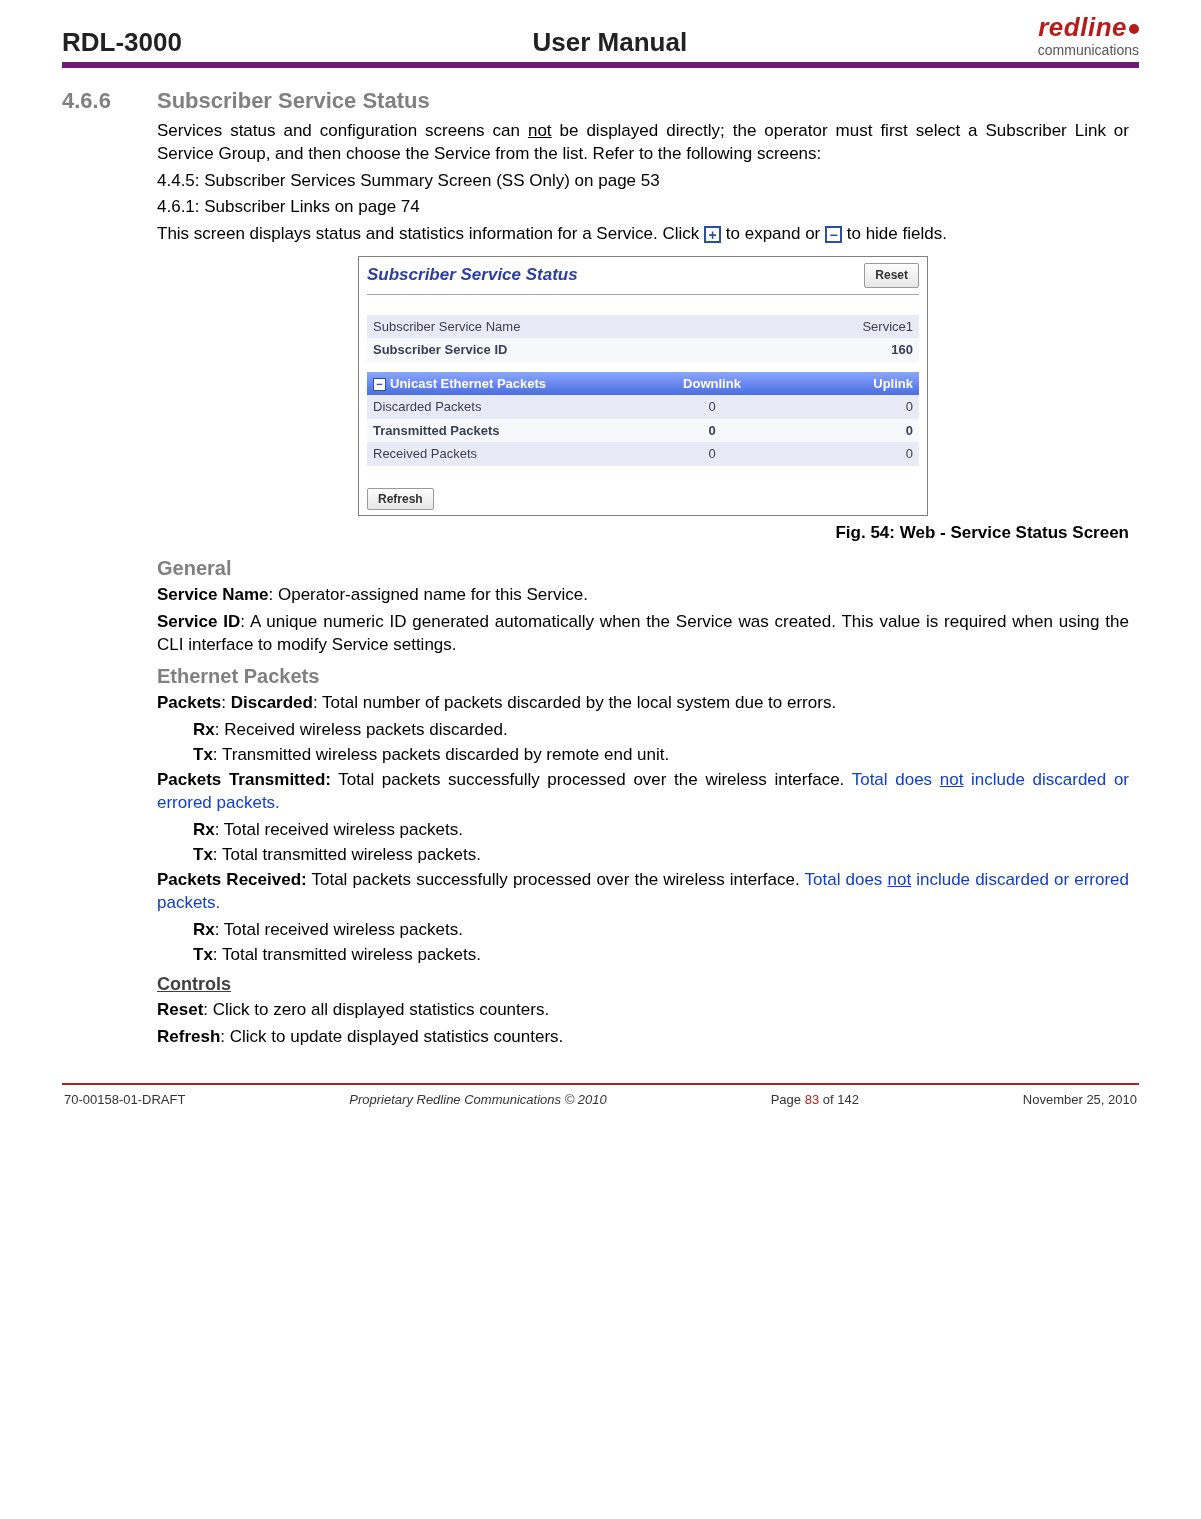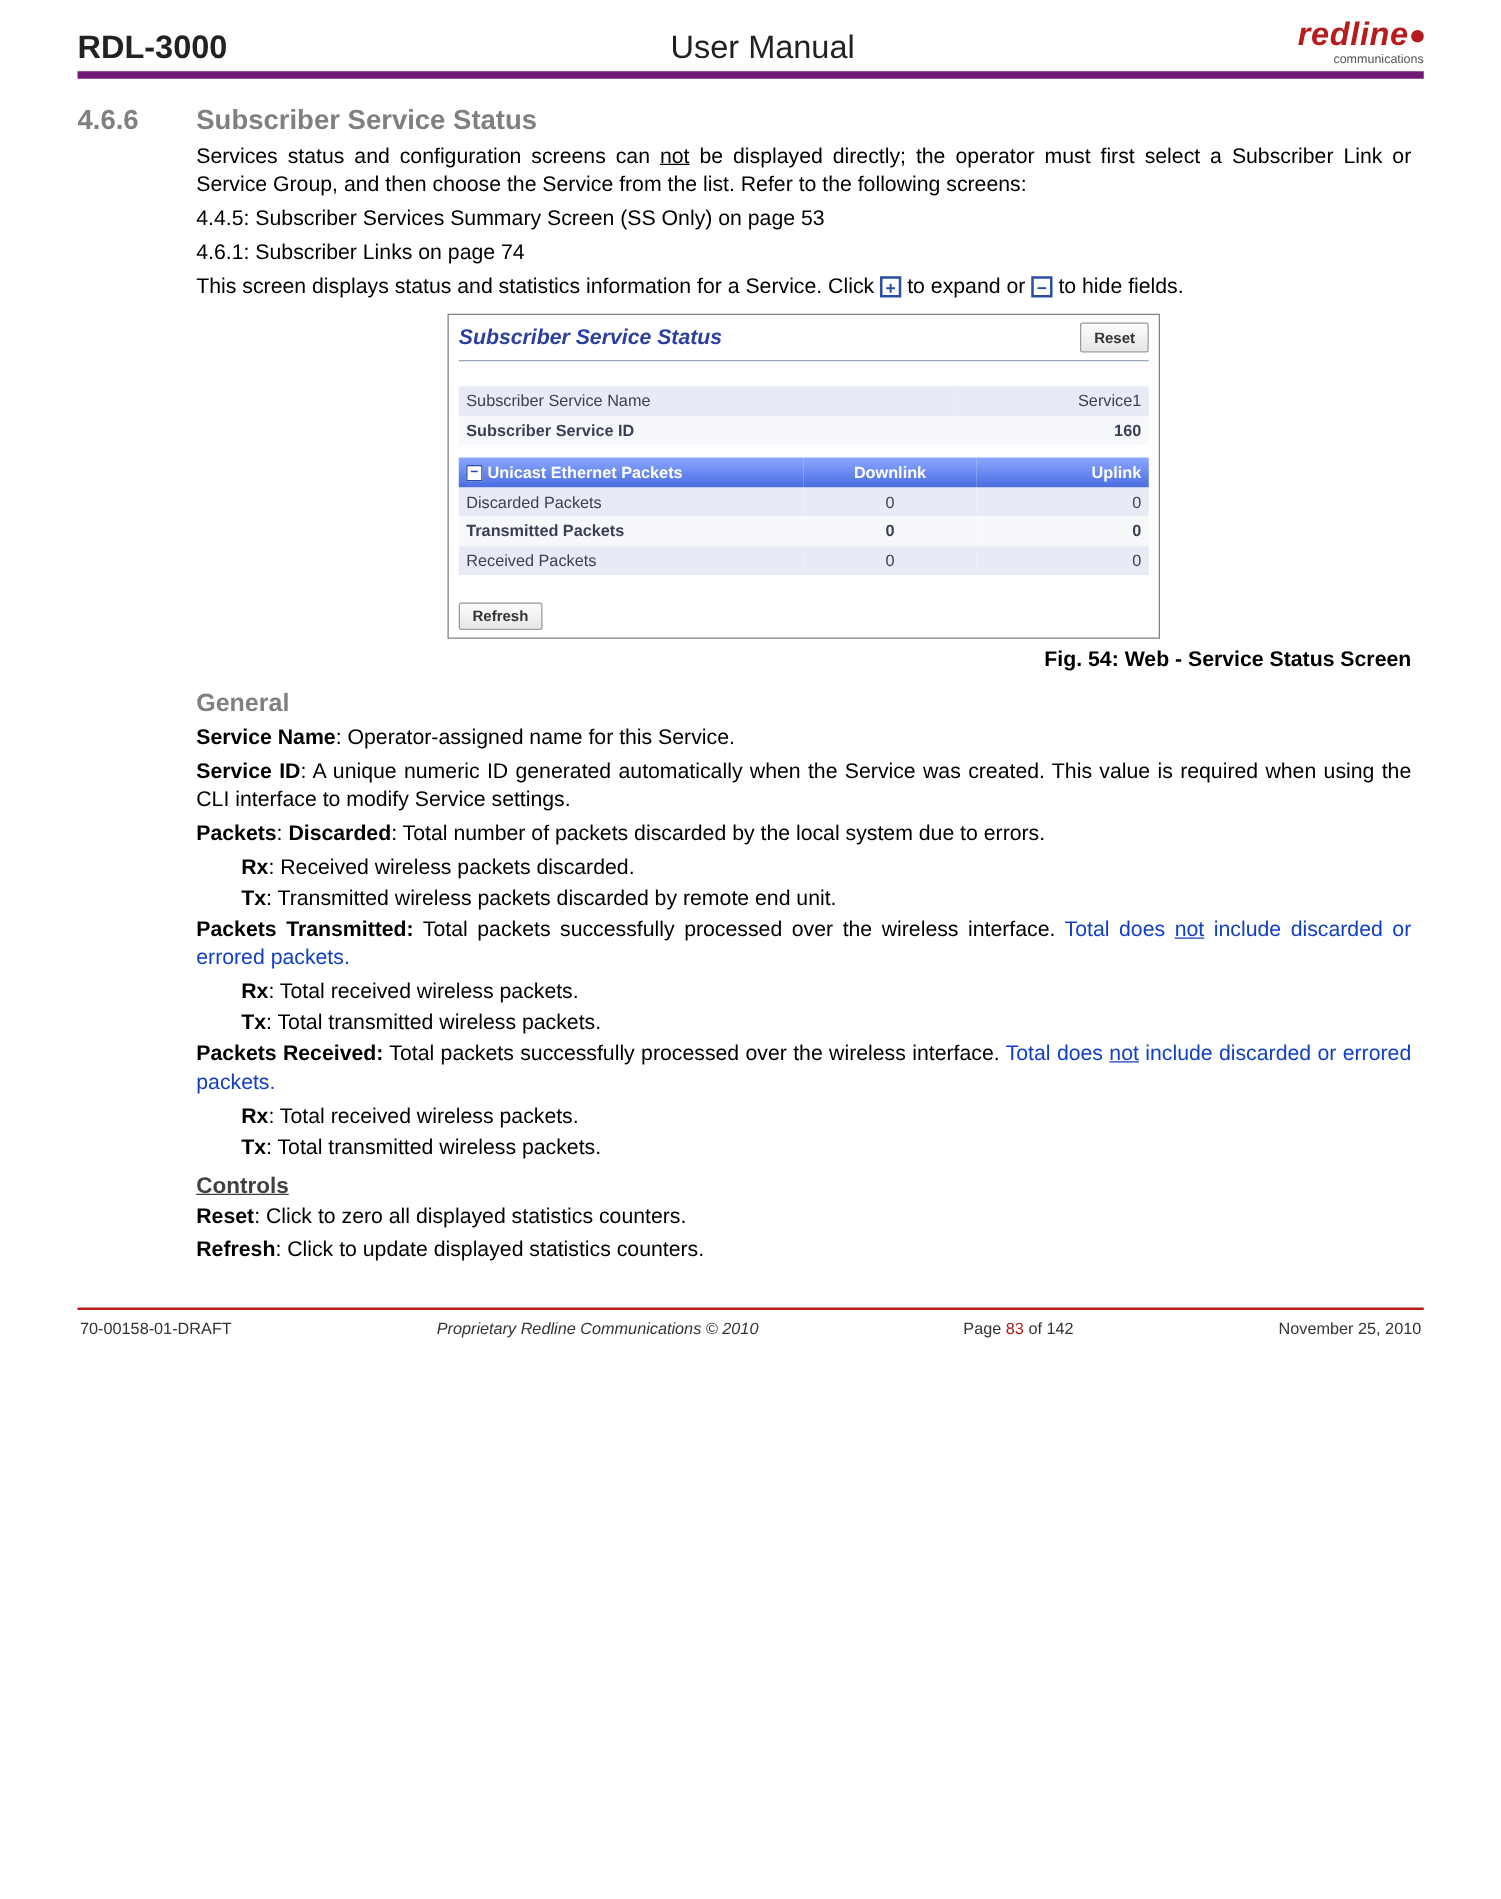--- a/index.html
+++ b/index.html
@@ -15,24 +15,24 @@
   .page { padding: 10px 62px 30px 62px; }
   .top-bar {
     display: flex;
     justify-content: space-between;
     align-items: flex-end;
     border-bottom: 6px solid #701a75;
     padding-bottom: 2px;
     margin-bottom: 18px;
   }
   .top-left { font-size: 26px; font-weight: bold; color: #222; }
-  .top-center { font-size: 26px; font-weight: normal; color: #222; }
+  .top-center { font-size: 26px; font-weight: bold; color: #222; }
   .logo { text-align: right; }
   .logo-main { font-size: 26px; font-weight: bold; color: #b71c1c; letter-spacing: 0.5px; font-style: italic;}
-  .logo-sub { font-size: 10px; color: #555; margin-top: -4px; }
+  .logo-sub { font-size: 14px; color: #555; margin-top: -4px; }
   .logo-dot { display:inline-block; width:10px; height:10px; background:#b71c1c; border-radius:50%; margin-left:2px; vertical-align: middle;}
 
   .content { padding-left: 95px; padding-right: 10px; }
   .sec-row { display:flex; margin-bottom:4px;}
   .sec-num { width: 95px; font-size: 22px; font-weight: bold; color: #808080; margin-left:-95px;}
   .sec-title { font-size: 22px; font-weight: bold; color: #808080; }
   p.body { text-align: justify; margin-bottom: 4px; }
   .u { text-decoration: underline; }
 
   .icon-box {
@@ -159,20 +159,21 @@
     </div>
 
     <div class="fig-caption">
       <span>Fig. 54</span><span>: Web - Service Status Screen</span>
     </div>
 
     <h3 class="sub">General</h3>
     <p class="para"><b>Service Name</b><span>: Operator-assigned name for this Service.</span></p>
     <p class="para"><b>Service ID</b><span>: A unique numeric ID generated automatically when the Service was created. This value is required when using the CLI interface to modify Service settings.</span></p>
 
+    <h3 class="sub">Ethernet Packets</h3>
     <p class="para"><b>Packets</b>: <b>Discarded</b><span>: Total number of packets discarded by the local system due to errors.</span></p>
     <p class="indent"><b>Rx</b><span>: Received wireless packets discarded.</span></p>
     <p class="indent"><b>Tx</b><span>: Transmitted wireless packets discarded by remote end unit.</span></p>
 
     <p class="para"><b>Packets Transmitted:</b><span> Total packets successfully processed over the wireless interface. </span><span class="blue-note"><span>Total does </span><span class="u">not</span><span> include discarded or errored packets.</span></span></p>
     <p class="indent"><b>Rx</b><span>: Total received wireless packets.</span></p>
     <p class="indent"><b>Tx</b><span>: Total transmitted wireless packets.</span></p>
 
     <p class="para"><b>Packets Received:</b><span> Total packets successfully processed over the wireless interface. </span><span class="blue-note"><span>Total does </span><span class="u">not</span><span> include discarded or errored packets.</span></span></p>
     <p class="indent"><b>Rx</b><span>: Total received wireless packets.</span></p>

